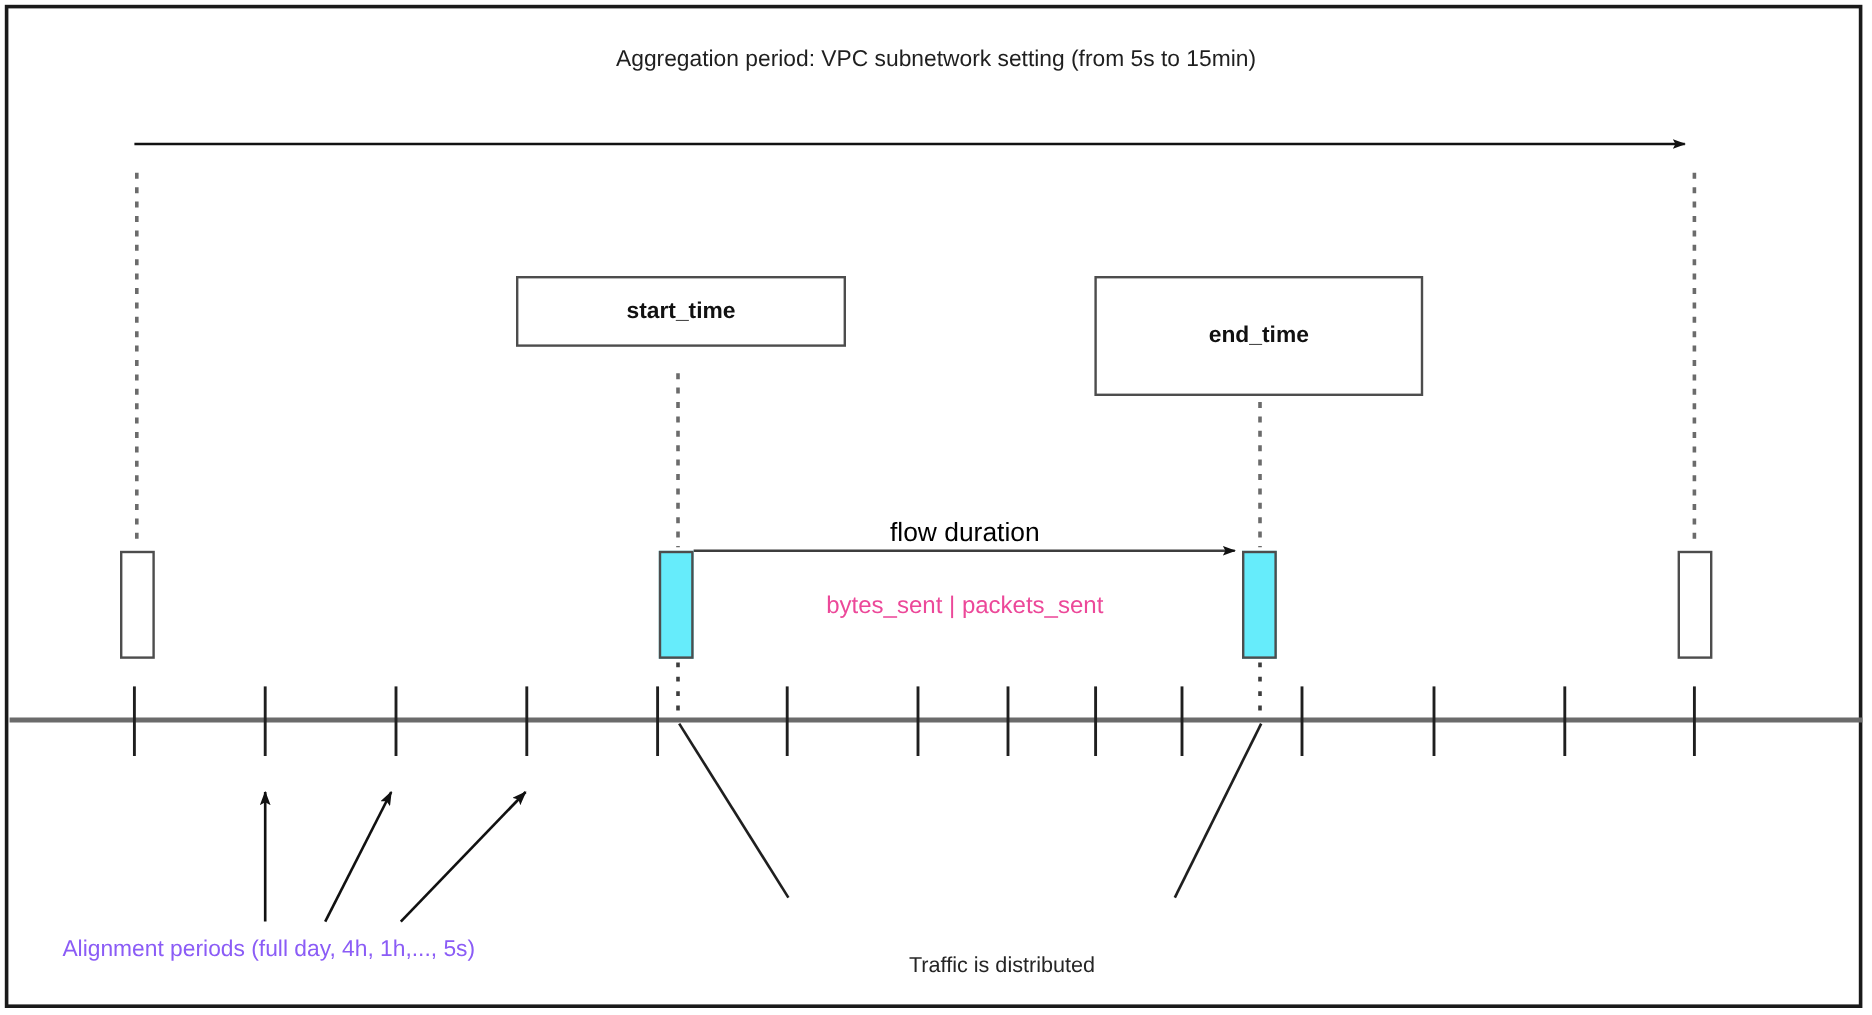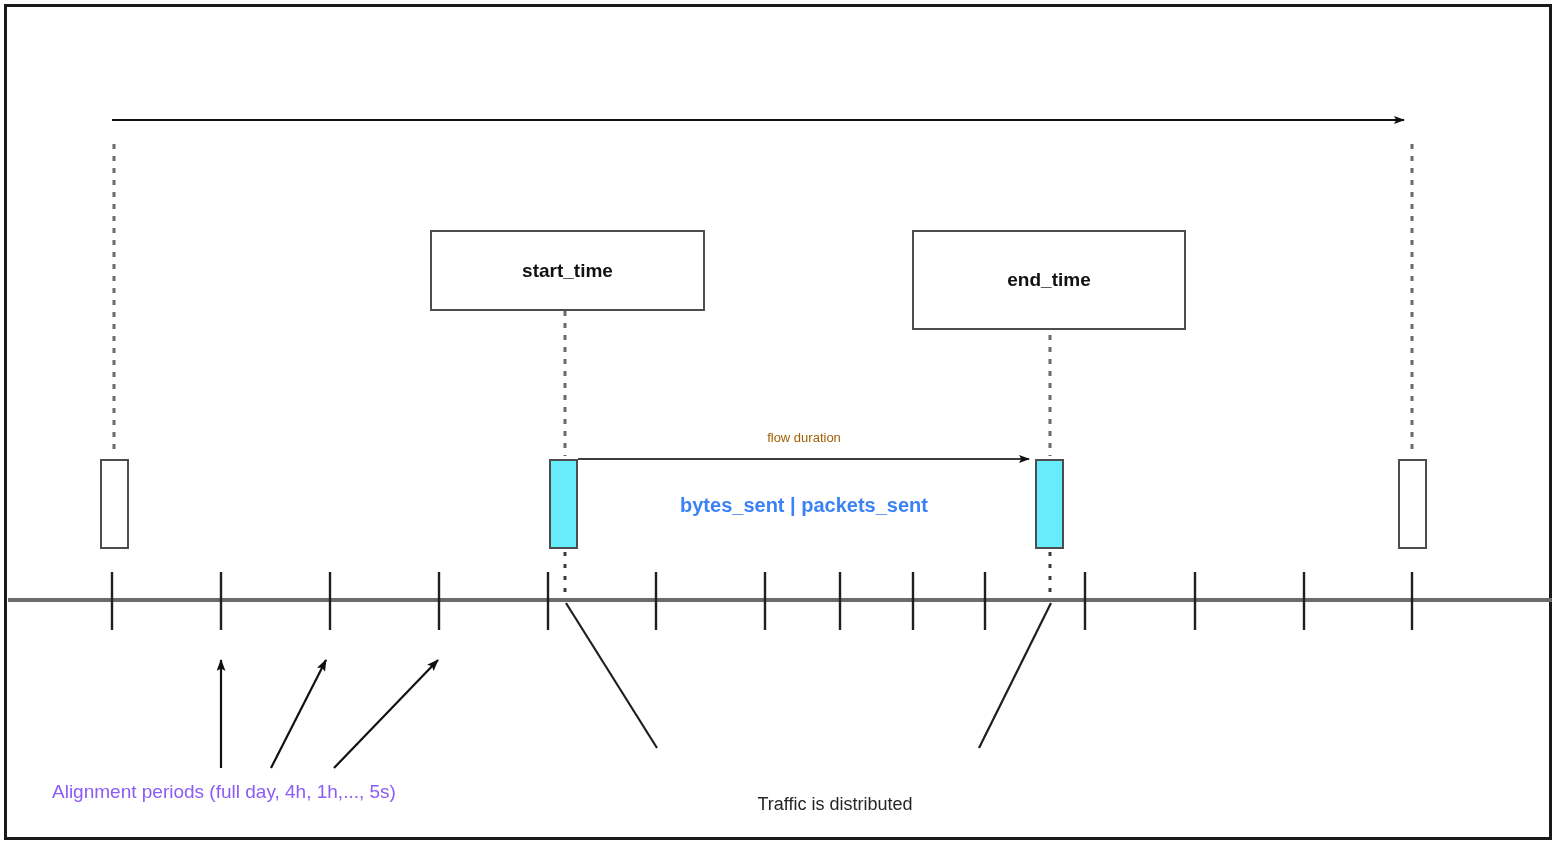--- a/index.html
+++ b/index.html
@@ -58,28 +58,28 @@
     color: #111111;
   }
   .period-box {
     position: absolute;
     box-sizing: border-box;
     border: 2px solid #4d4d4d;
   }
   .period-box.empty { background: #ffffff; }
   .period-box.filled { background: #66ecfb; }
   .flow-label {
-    font-size: 13px;
-    color: #a16207;
+    font-size: 22px;
+    color: #000000;
     text-align: center;
   }
   .metrics-label {
     font-size: 20px;
-    font-weight: bold;
-    color: #3b82f6;
+    font-weight: normal;
+    color: #ec4899;
     text-align: center;
   }
   .note {
     font-size: 18px;
     color: #262626;
     text-align: center;
   }
   .align-label {
     font-size: 19px;
     color: #8b5cf6;
@@ -135,22 +135,23 @@
     </g>
 
     <line x1="221" y1="768" x2="221" y2="660" stroke="#111111" stroke-width="2.2" marker-end="url(#arrowhead-sm)"></line>
     <line x1="271" y1="768" x2="326" y2="660" stroke="#111111" stroke-width="2.2" marker-end="url(#arrowhead-sm)"></line>
     <line x1="334" y1="768" x2="438" y2="660" stroke="#111111" stroke-width="2.2" marker-end="url(#arrowhead-sm)"></line>
 
     <line x1="566" y1="603" x2="657" y2="748" stroke="#1f1f1f" stroke-width="2.2"></line>
     <line x1="1051" y1="603" x2="979" y2="748" stroke="#1f1f1f" stroke-width="2.2"></line>
   </svg>
 
+  <div class="lbl title-text">Aggregation period: VPC subnetwork setting (from 5s to 15min)</div>
 
-  <div class="box" style="left:430px; top:230px; width:275px; height:81px;">
+  <div class="box" style="left:430px; top:230px; width:275px; height:59px;">
     <span>start_time</span>
   </div>
   <div class="box" style="left:912px; top:230px; width:274px; height:100px;">
     <span>end_time</span>
   </div>
 
   <div class="period-box empty" style="left:100px; top:459px; width:29px; height:90px;"></div>
   <div class="period-box filled" style="left:549px; top:459px; width:29px; height:90px;"></div>
   <div class="period-box filled" style="left:1035px; top:459px; width:29px; height:90px;"></div>
   <div class="period-box empty" style="left:1398px; top:459px; width:29px; height:90px;"></div>

